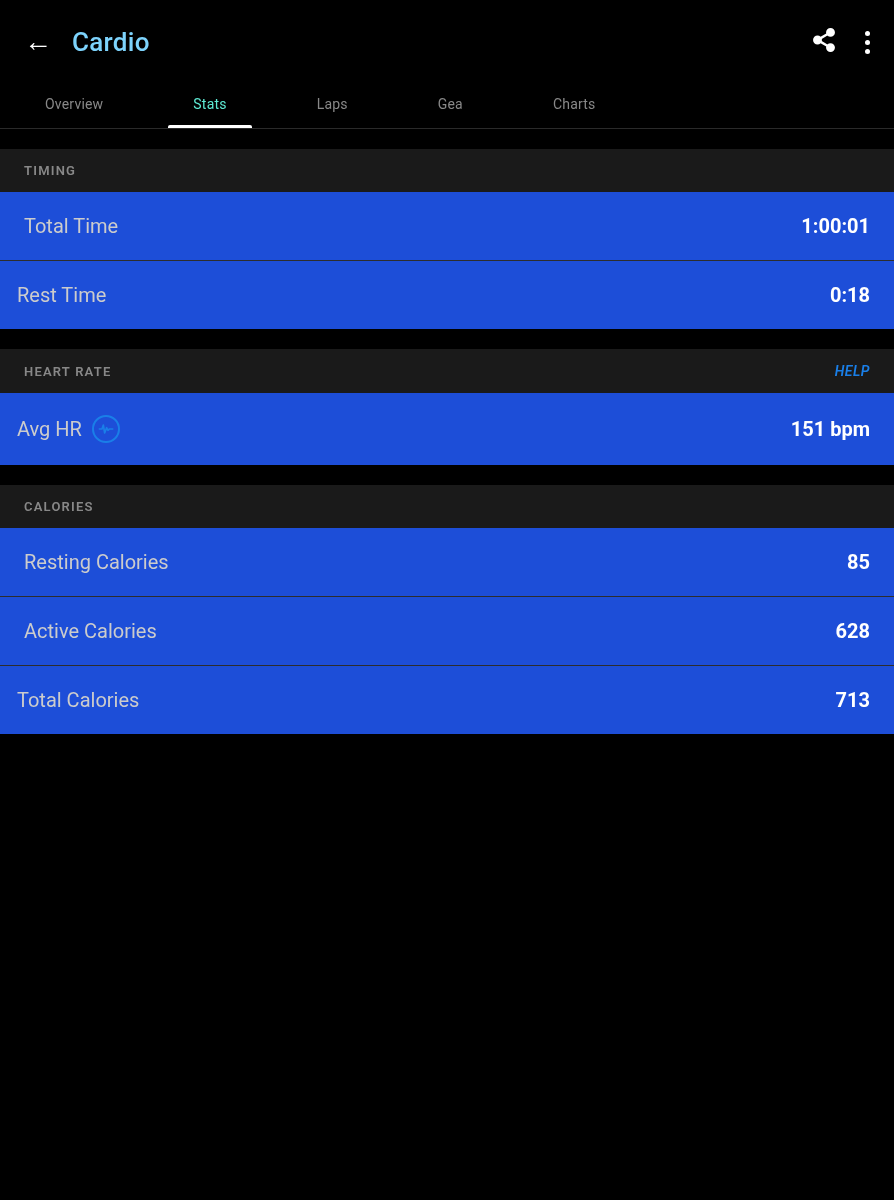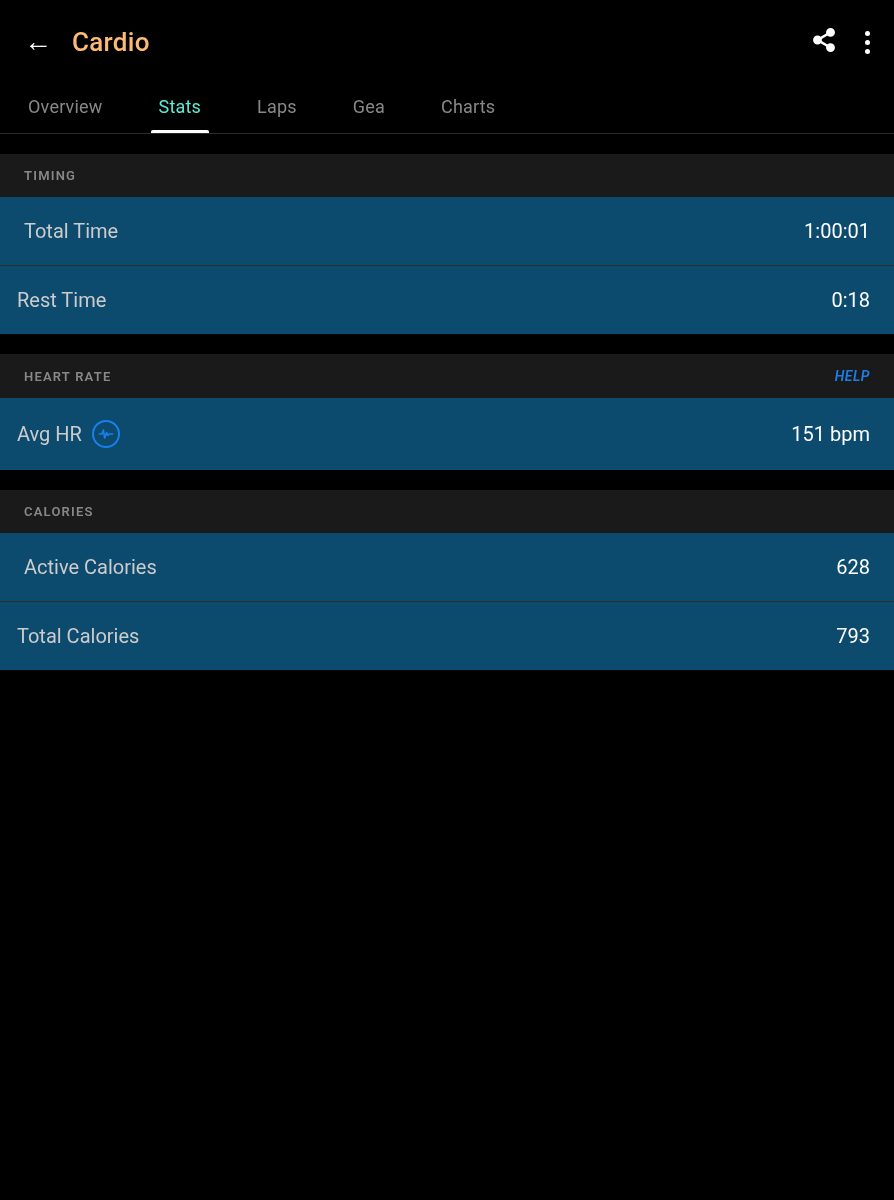--- a/index.html
+++ b/index.html
@@ -37,21 +37,21 @@
       color: #ffffff;
       font-size: 28px;
       cursor: pointer;
       margin-right: 20px;
       line-height: 1;
     }
 
     .header-title {
       font-size: 26px;
       font-weight: 500;
-      color: #fdba74;
+      color: #7dd3fc;
       letter-spacing: 0.3px;
     }
 
     .header-right {
       display: flex;
       align-items: center;
       gap: 28px;
     }
 
     .header-icon {
@@ -69,22 +69,22 @@
     
     .tabs-container {
       background-color: #000000;
       display: flex;
       align-items: flex-end;
       border-bottom: 1px solid #2a2a2a;
       overflow: hidden;
     }
 
     .tab {
-      padding: 16px 28px;
-      font-size: 18px;
+      padding: 16px 45px;
+      font-size: 14px;
       color: #888888;
       cursor: pointer;
       white-space: nowrap;
       position: relative;
       letter-spacing: 0.2px;
     }
 
     .tab.active {
       color: #5eead4;
       font-weight: 400;
@@ -123,21 +123,21 @@
       font-size: 14px;
       font-weight: 600;
       color: #1a7fe8;
       cursor: pointer;
       letter-spacing: 0.5px;
       font-style: italic;
     }
 
     
     .stat-row {
-      background-color: #0c4a6e;
+      background-color: #1d4ed8;
       display: flex;
       align-items: center;
       justify-content: space-between;
       padding: 22px 24px;
       border-bottom: 1px solid #2d2d2d;
     }
 
     .stat-row:last-child {
       border-bottom: none;
       padding-left: 17px;
@@ -148,21 +148,21 @@
       color: #cccccc;
       font-weight: 400;
       display: flex;
       align-items: center;
       gap: 10px;
     }
 
     .stat-value {
       font-size: 20px;
       color: #ffffff;
-      font-weight: 400;
+      font-weight: 700;
     }
 
     
     .hr-icon {
       width: 28px;
       height: 28px;
       border-radius: 50%;
       border: 2px solid #1a7fe8;
       display: inline-flex;
       align-items: center;
@@ -272,20 +272,24 @@
     <span class="stat-value">151 bpm</span>
   </div>
 </div>
 
 <div class="section-gap"></div>
 <div class="section-block">
   <div class="section-header">
     <span class="section-title">CALORIES</span>
   </div>
   <div class="stat-row">
+    <span class="stat-label">Resting Calories</span>
+    <span class="stat-value">85</span>
+  </div>
+  <div class="stat-row">
     <span class="stat-label">Active Calories</span>
     <span class="stat-value">628</span>
   </div>
   <div class="stat-row">
     <span class="stat-label">Total Calories</span>
-    <span class="stat-value">793</span>
+    <span class="stat-value">713</span>
   </div>
 </div>
 
 </body></html>

